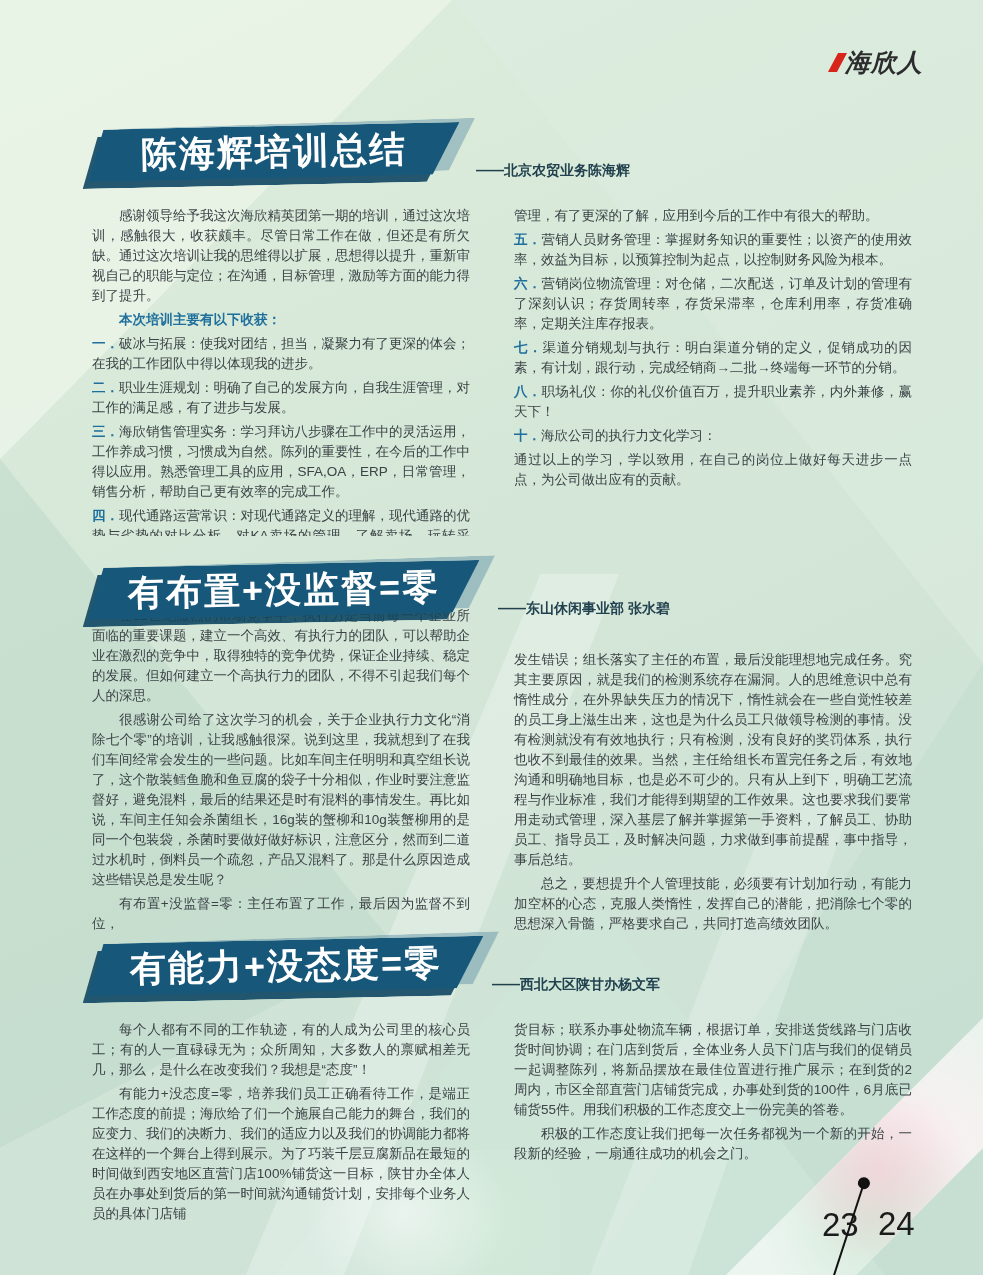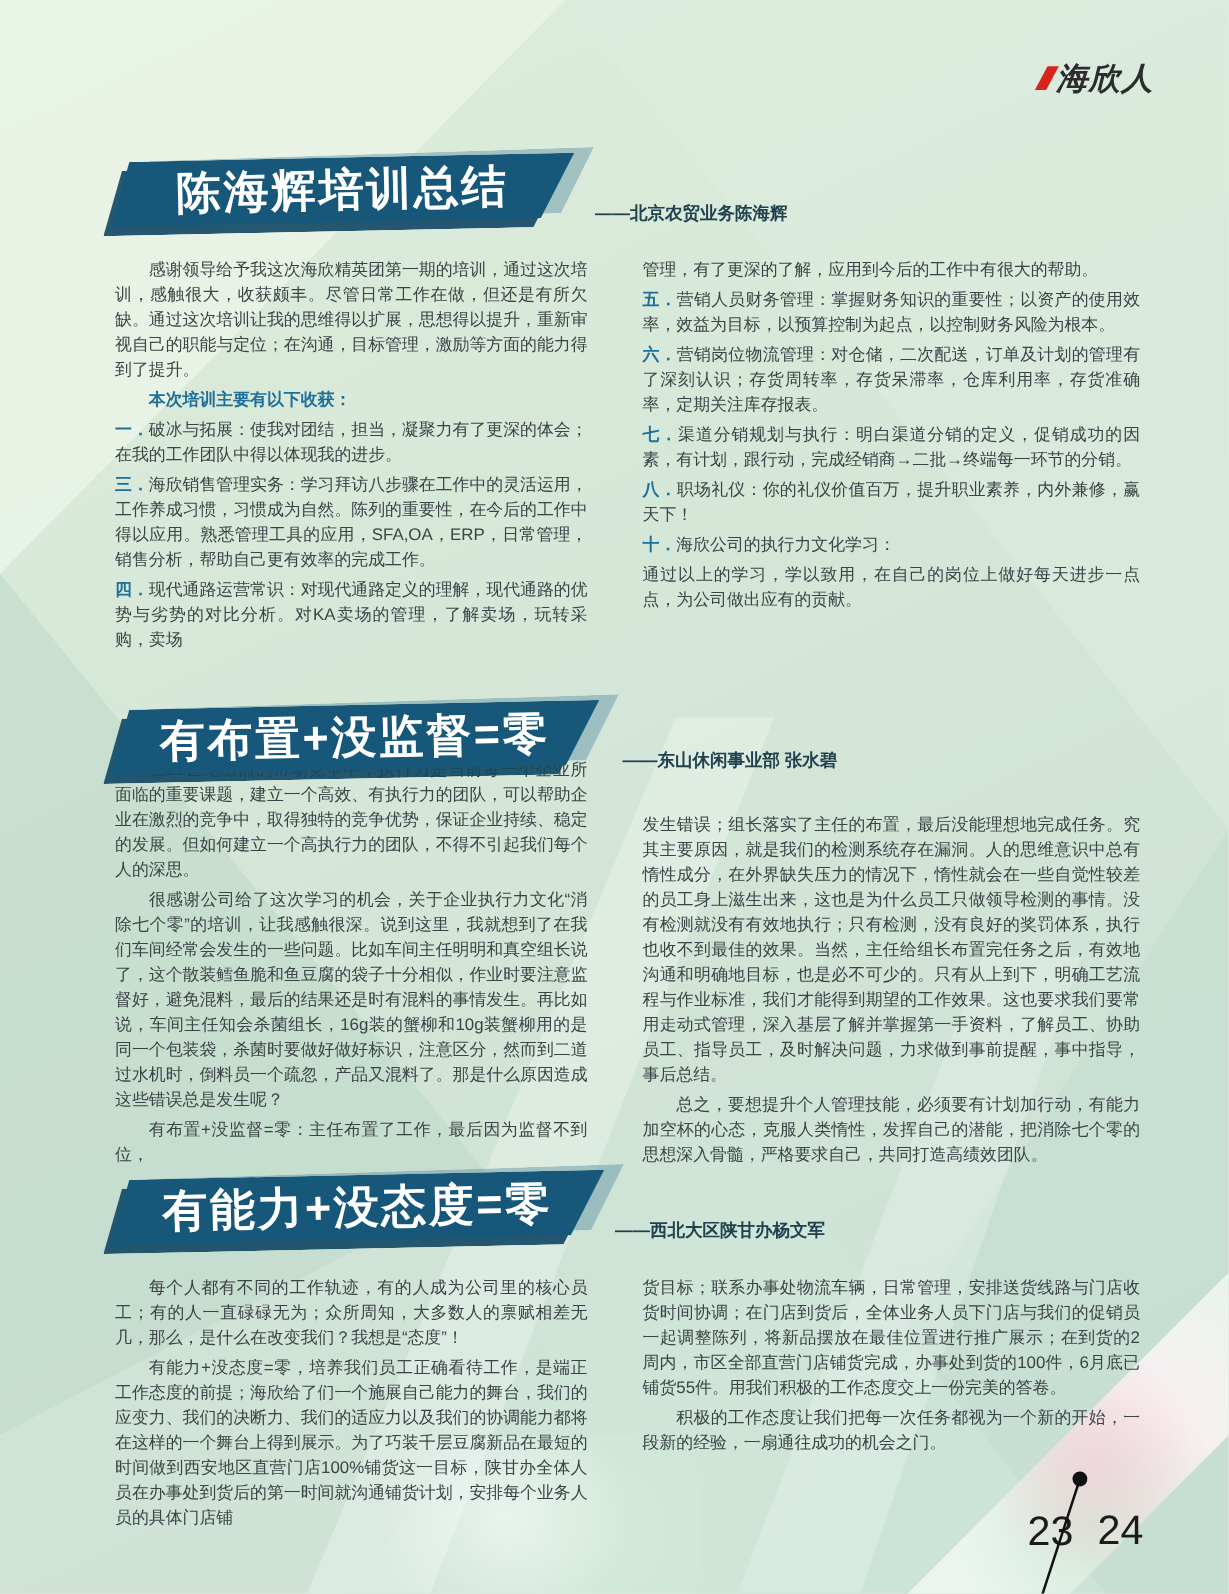--- a/index.html
+++ b/index.html
@@ -95,20 +95,21 @@
       <div class="banner">
         <h2>陈海辉培训总结</h2>
       </div>
       <span class="byline">——北京农贸业务陈海辉</span>
     </div>
     <div class="cols">
       <div class="col left">
           <p class="indent">感谢领导给予我这次海欣精英团第一期的培训，通过这次培训，感触很大，收获颇丰。尽管日常工作在做，但还是有所欠缺。通过这次培训让我的思维得以扩展，思想得以提升，重新审视自己的职能与定位；在沟通，目标管理，激励等方面的能力得到了提升。</p>
           <p class="indent heading">本次培训主要有以下收获：</p>
           <p><span class="lead">一．</span>破冰与拓展：使我对团结，担当，凝聚力有了更深的体会；在我的工作团队中得以体现我的进步。</p>
+          <p><span class="lead">二．</span>职业生涯规划：明确了自己的发展方向，自我生涯管理，对工作的满足感，有了进步与发展。</p>
           <p><span class="lead">三．</span>海欣销售管理实务：学习拜访八步骤在工作中的灵活运用，工作养成习惯，习惯成为自然。陈列的重要性，在今后的工作中得以应用。熟悉管理工具的应用，SFA,OA，ERP，日常管理，销售分析，帮助自己更有效率的完成工作。</p>
           <p><span class="lead">四．</span>现代通路运营常识：对现代通路定义的理解，现代通路的优势与劣势的对比分析。对KA卖场的管理，了解卖场，玩转采购，卖场</p>
         </div>
       <div class="col right">
           <p>管理，有了更深的了解，应用到今后的工作中有很大的帮助。</p>
           <p><span class="lead">五．</span>营销人员财务管理：掌握财务知识的重要性；以资产的使用效率，效益为目标，以预算控制为起点，以控制财务风险为根本。</p>
           <p><span class="lead">六．</span>营销岗位物流管理：对仓储，二次配送，订单及计划的管理有了深刻认识；存货周转率，存货呆滞率，仓库利用率，存货准确率，定期关注库存报表。</p>
           <p><span class="lead">七．</span>渠道分销规划与执行：明白渠道分销的定义，促销成功的因素，有计划，跟行动，完成经销商→二批→终端每一环节的分销。</p>
           <p><span class="lead">八．</span>职场礼仪：你的礼仪价值百万，提升职业素养，内外兼修，赢天下！</p>
           <p><span class="lead">十．</span>海欣公司的执行力文化学习：</p>
@@ -147,21 +148,21 @@
         <h2>有能力+没态度=零</h2>
       </div>
       <span class="byline">——西北大区陕甘办杨文军</span>
     </div>
     <div class="cols">
       <div class="col left">
           <p class="indent">每个人都有不同的工作轨迹，有的人成为公司里的核心员工；有的人一直碌碌无为；众所周知，大多数人的禀赋相差无几，那么，是什么在改变我们？我想是“态度”！</p>
           <p class="indent">有能力+没态度=零，培养我们员工正确看待工作，是端正工作态度的前提；海欣给了们一个施展自己能力的舞台，我们的应变力、我们的决断力、我们的适应力以及我们的协调能力都将在这样的一个舞台上得到展示。为了巧装千层豆腐新品在最短的时间做到西安地区直营门店100%铺货这一目标，陕甘办全体人员在办事处到货后的第一时间就沟通铺货计划，安排每个业务人员的具体门店铺</p>
         </div>
       <div class="col right">
-          <p>货目标；联系办事处物流车辆，日常管理，安排送货线路与门店收货时间协调；在门店到货后，全体业务人员下门店与我们的促销员一起调整陈列，将新品摆放在最佳位置进行推广展示；在到货的2周内，市区全部直营门店铺货完成，办事处到货的100件，6月底已铺货55件。用我们积极的工作态度交上一份完美的答卷。</p>
+          <p>货目标；联系办事处物流车辆，根据订单，安排送货线路与门店收货时间协调；在门店到货后，全体业务人员下门店与我们的促销员一起调整陈列，将新品摆放在最佳位置进行推广展示；在到货的2周内，市区全部直营门店铺货完成，办事处到货的100件，6月底已铺货55件。用我们积极的工作态度交上一份完美的答卷。</p>
           <p class="indent">积极的工作态度让我们把每一次任务都视为一个新的开始，一段新的经验，一扇通往成功的机会之门。</p>
         </div>
     </div>
   </section>
 
   <span class="pn pn23">23</span>
   <span class="pn pn24">24</span>
   <div class="pn-line"></div>
 
 </div>

